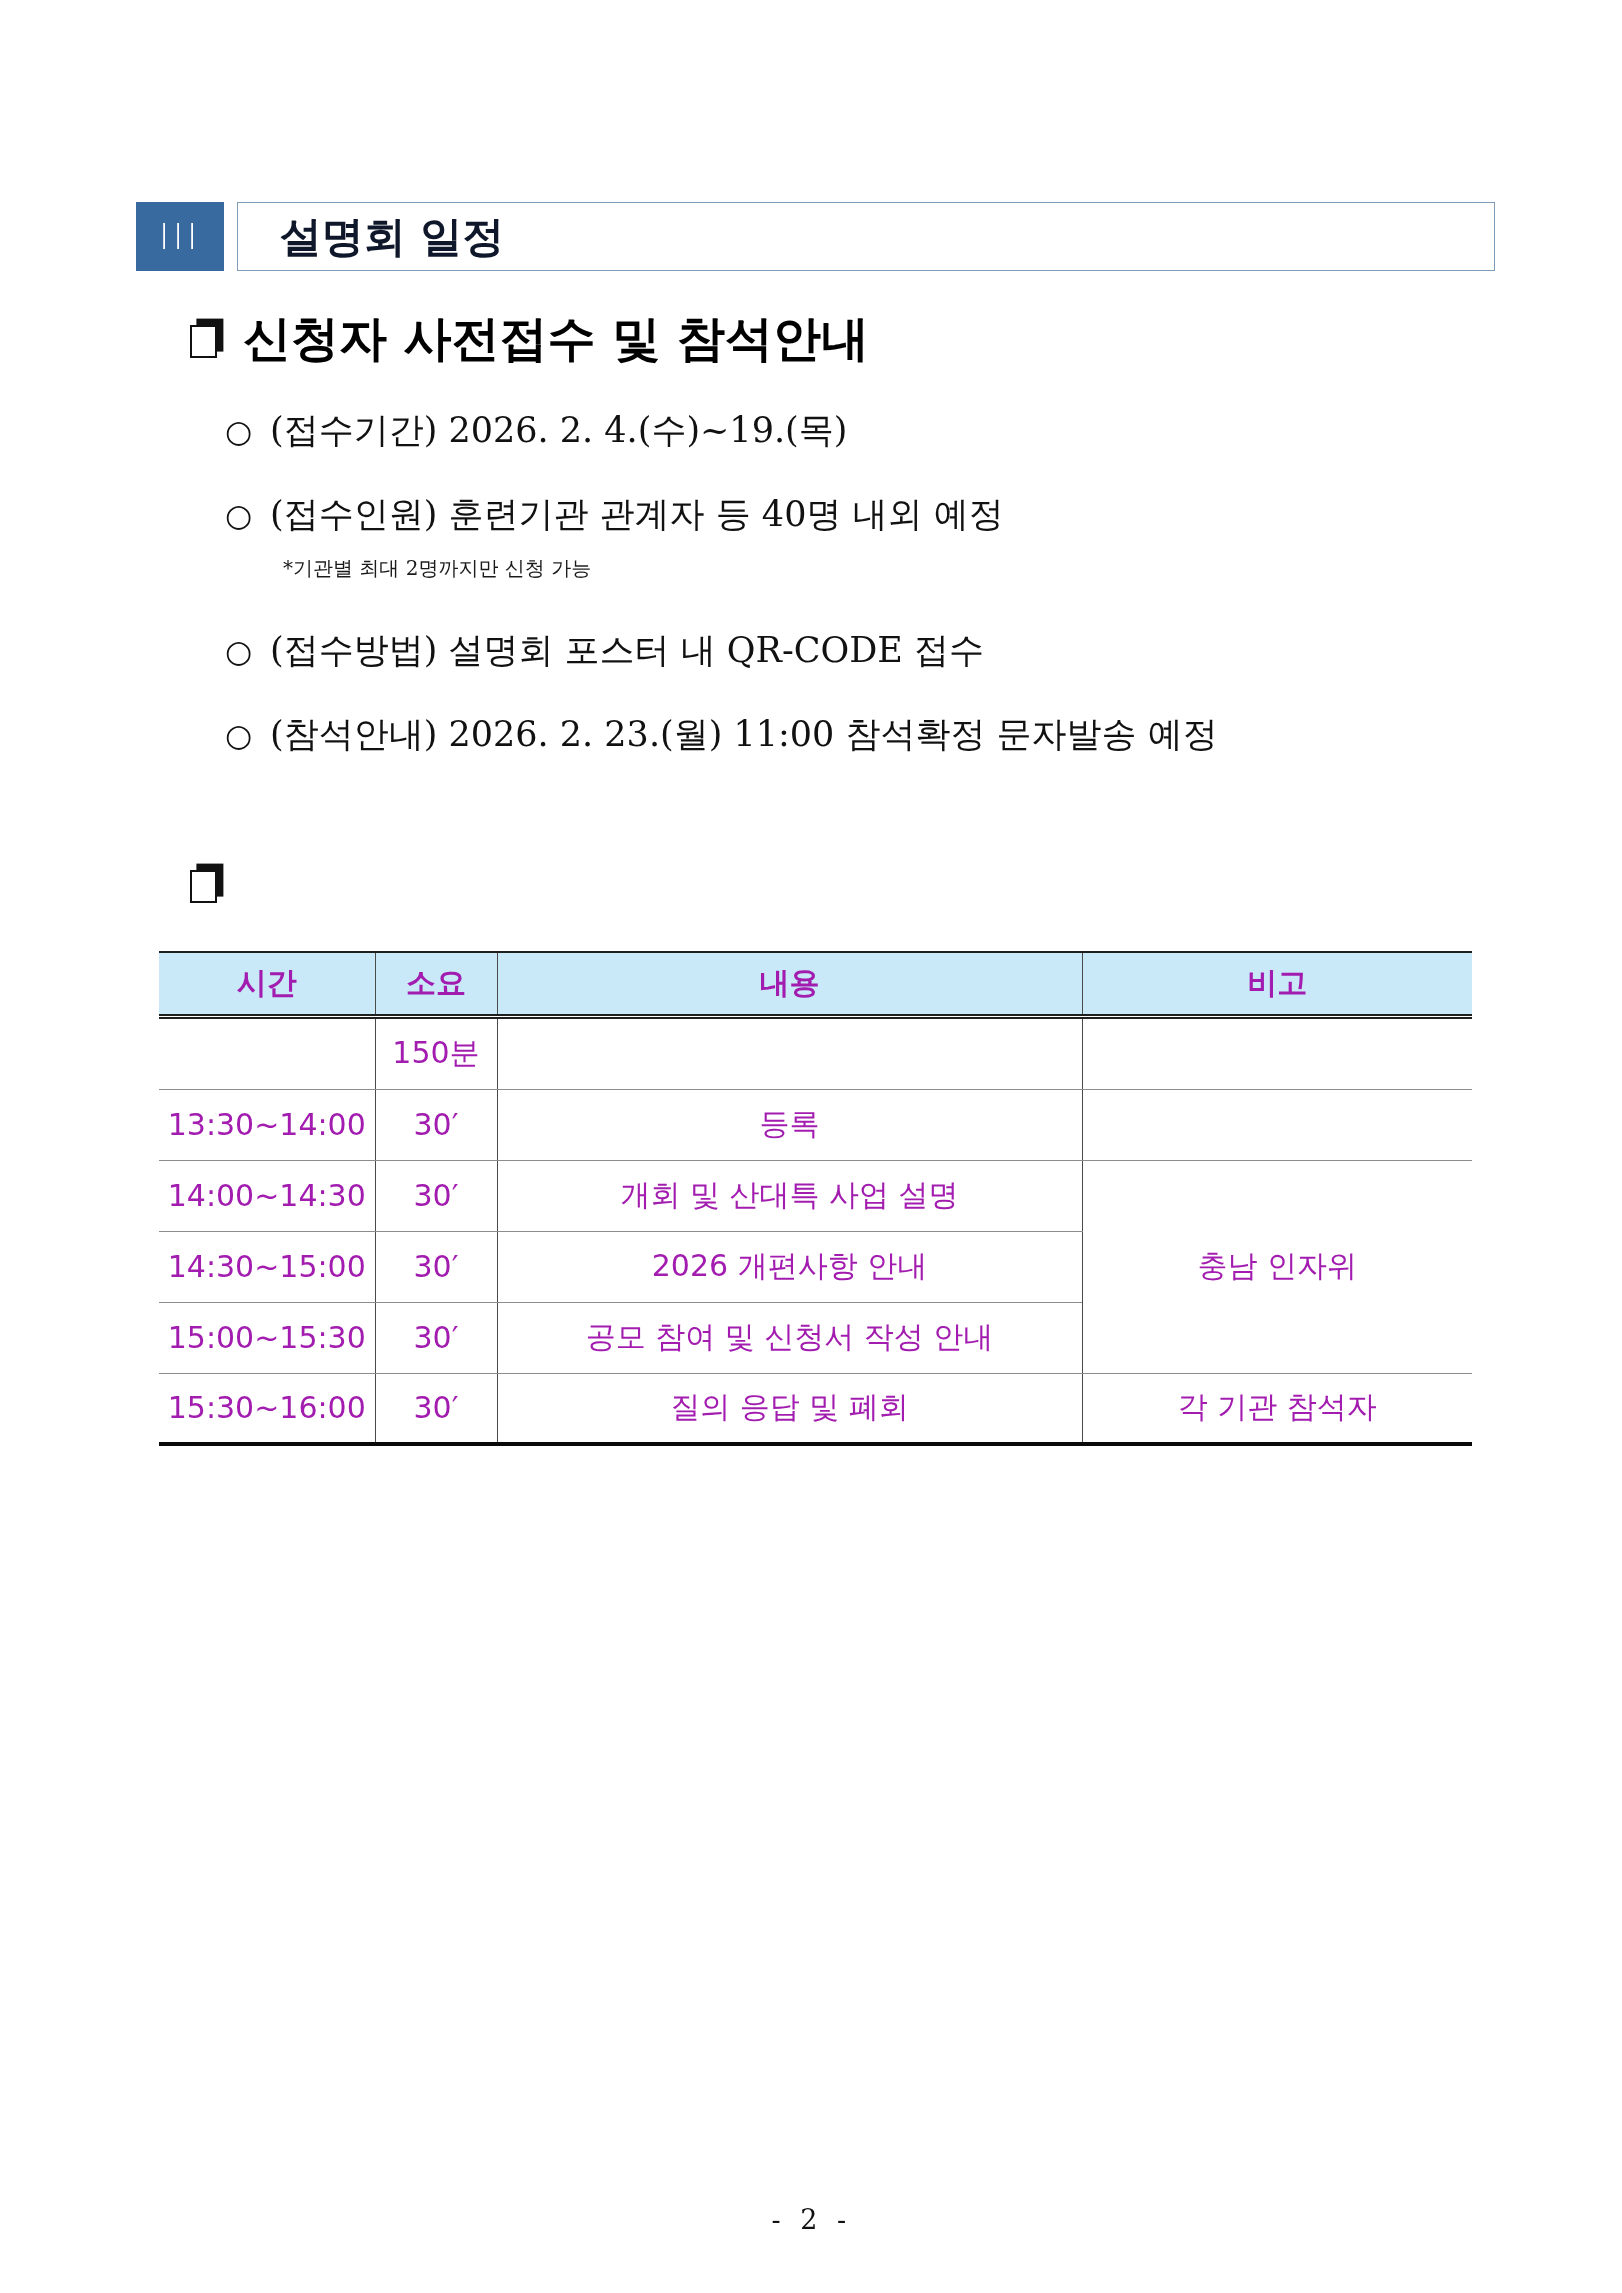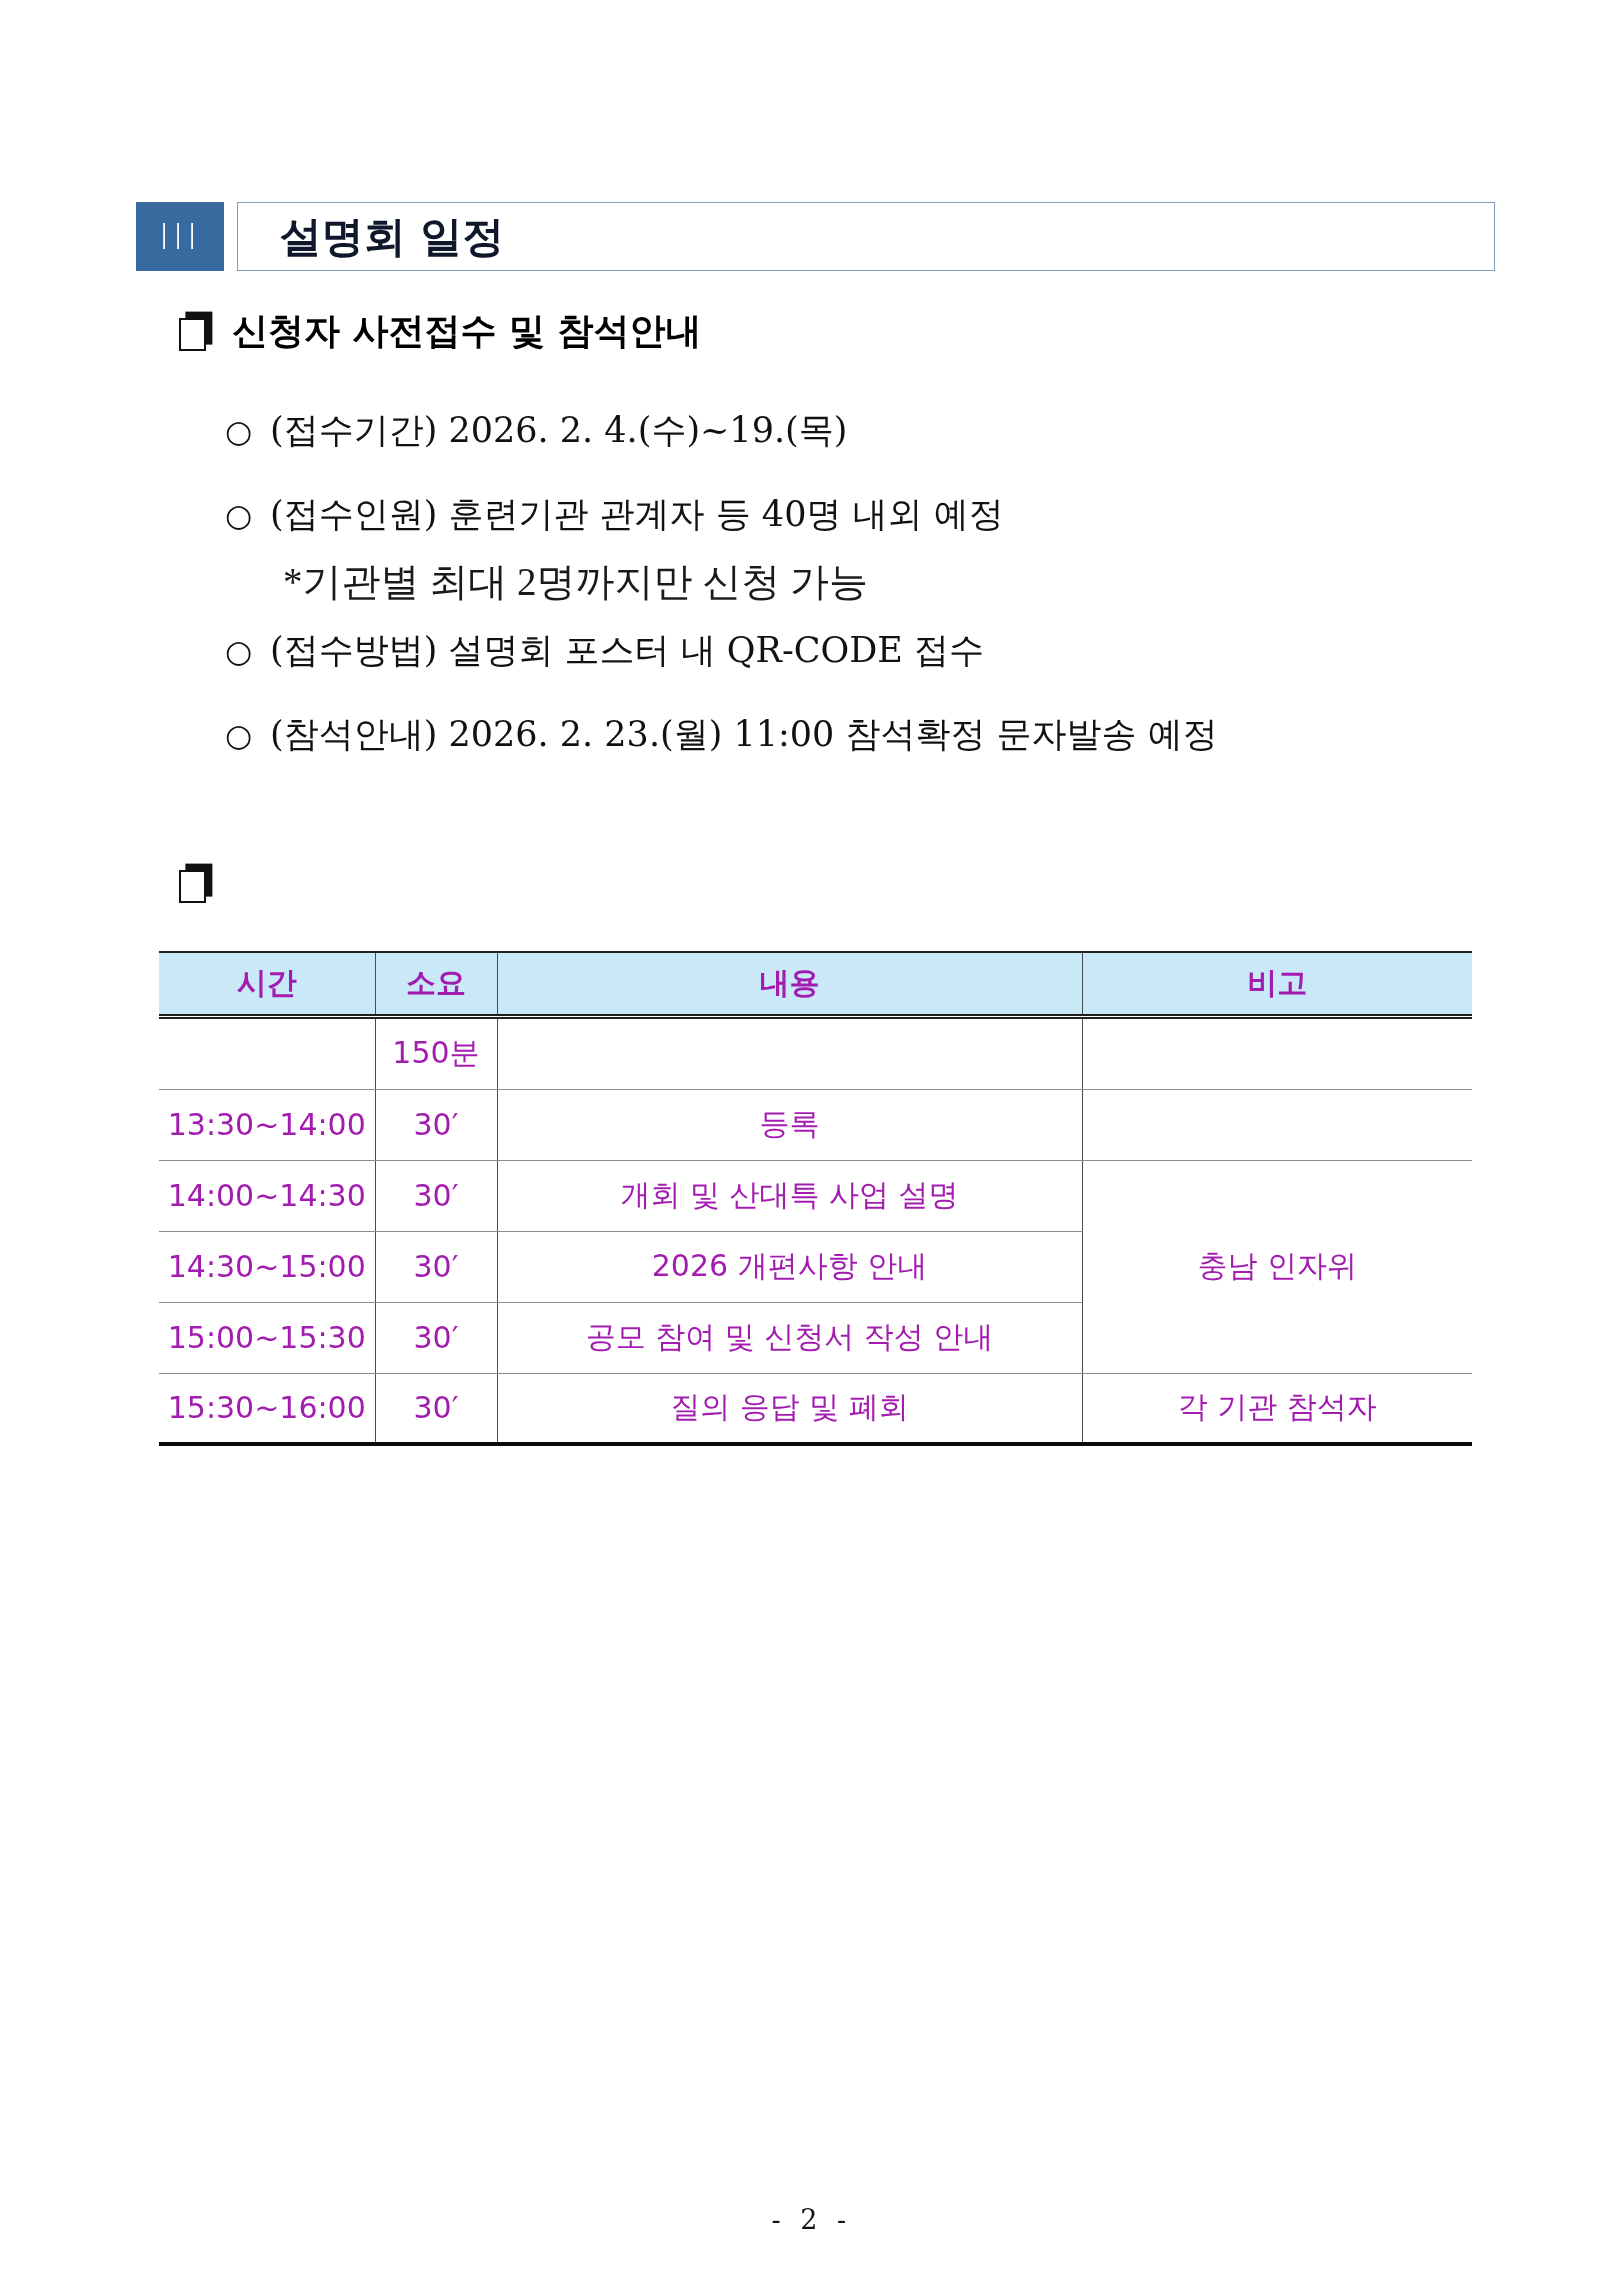--- a/index.html
+++ b/index.html
@@ -32,24 +32,24 @@
     border:1.8px solid #7f9db9;
     background:#ffffff;
     display:flex; align-items:center;
     padding-left:42px;
     font-family:"DejaVu Sans", sans-serif;
     font-weight:700; font-size:42px; color:#0f172a;
   }
 
   
   .section-heading {
-    position:absolute; left:173px;
+    position:absolute; left:184px;
     display:flex; align-items:center; gap:25.5px;
     font-family:"DejaVu Serif", serif;
-    font-weight:700; font-size:36px; color:#000000;
+    font-weight:700; font-size:48px; color:#000000;
     white-space:nowrap;
   }
   .heading-1 { top:307px; }
   .heading-2 { top:864px; }
   .square-bullet {
     display:inline-block;
     width:27px; height:33px;
     background:#ffffff;
     border:2.7px solid #111111;
     box-shadow:6.4px -6.4px 0 0 #111111;
@@ -62,21 +62,21 @@
     display:flex; align-items:baseline; gap:18px;
     font-size:35px; white-space:nowrap;
   }
   .b1 { top:407px; }
   .b2 { top:491px; }
   .b3 { top:627px; }
   .b4 { top:711px; }
   .bullet-marker { font-size:31px; }
   .subnote {
     position:absolute; left:283px; top:555px;
-    font-size:39px; color:#1a1a1a; white-space:nowrap;font-family:Liberation Serif, serif;
+    font-size:20px; color:#1a1a1a; white-space:nowrap;
   }
 
   
   table.schedule {
     position:absolute; top:951px; left:159px;
     width:1313px;
     border-collapse:collapse; table-layout:fixed;
     font-family:"DejaVu Sans", sans-serif;
     font-size:30px; color:#a21caf;
     text-align:center;

